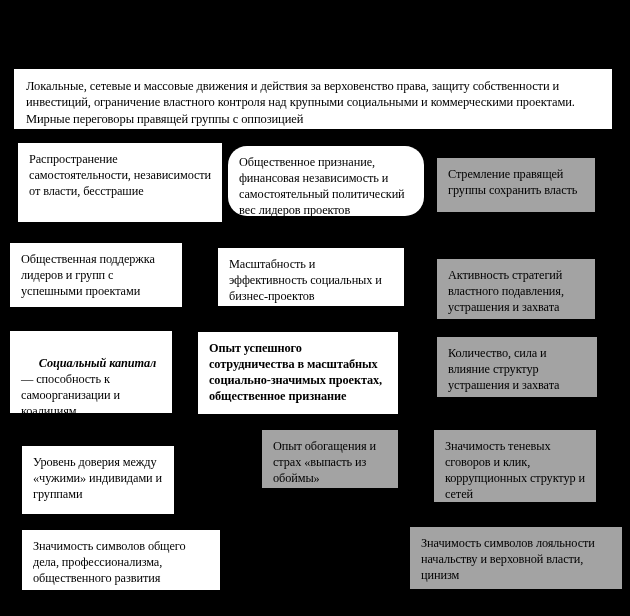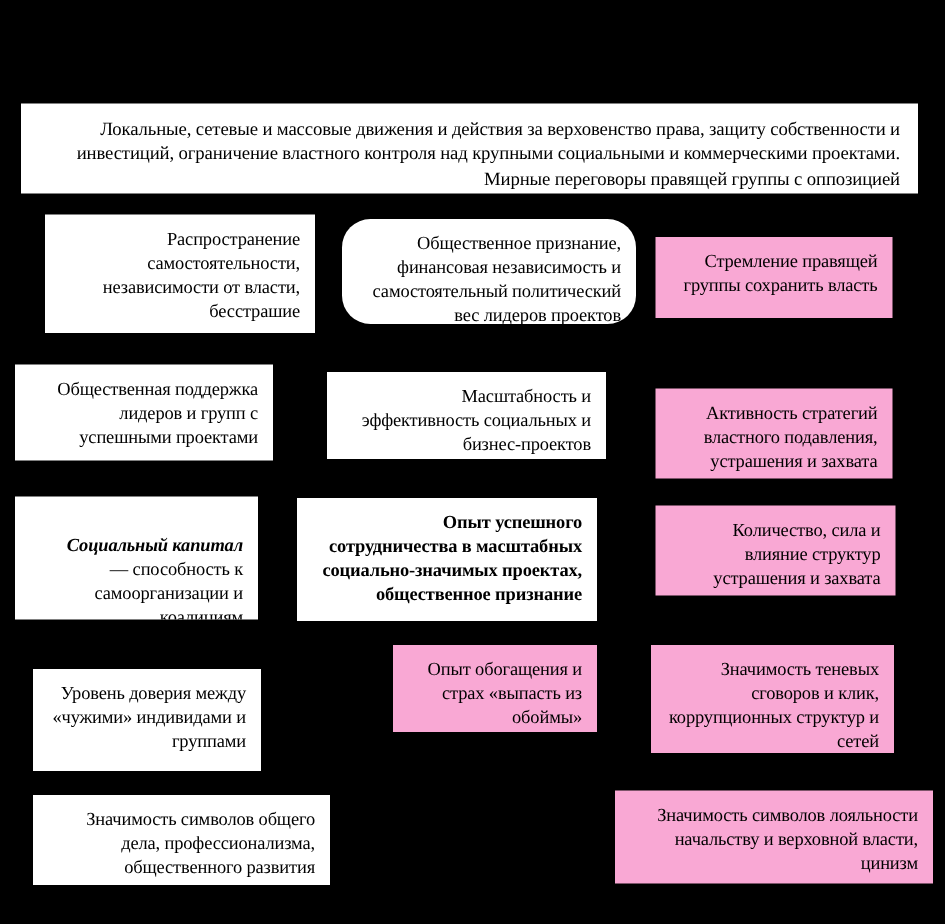--- a/index.html
+++ b/index.html
@@ -19,27 +19,26 @@
     position: absolute;
     box-sizing: border-box;
     color: #000000;
     line-height: 1.30;
     letter-spacing: -0.1px;
     overflow: hidden;
   }
   .box .txt {
     display: block;
     white-space: pre-wrap;
-    text-align: right;
   }
   .white {
     background: #ffffff;
   }
   .beige {
-    background: #f9a8d4;
+    background: #a3a3a3;
   }
   .header {
     font-size: 12.5px;
     padding: 9px 12px 8px 12px;
   }
   .node {
     font-size: 12.3px;
     padding: 9px 10px 8px 11px;
   }
   .capital-label {
@@ -91,21 +90,21 @@
     <path class="lnk" d="M440 385 L405 385" stroke-width="6" stroke-dasharray="7 8"></path>
     <path class="lnk" d="M440 470 L408 470" stroke-width="6" stroke-dasharray="7 8"></path>
     <path class="lnk" d="M200 470 L258 470" stroke-width="6" stroke-dasharray="7 8"></path>
     <path class="lnk" d="M230 555 L405 555" stroke-width="6" stroke-dasharray="7 8"></path>
   </svg>
 
   <div class="box white header" style="left:14px; top:69px; width:598px; height:60px;">
     <span class="txt">Локальные, сетевые и массовые движения и действия за верховенство права, защиту собственности и инвестиций, ограничение властного контроля над крупными социальными и коммерческими проектами. Мирные переговоры правящей группы с оппозицией</span>
   </div>
 
-  <div class="box white node" style="left:30px; top:143px; width:180px; height:79px;">
+  <div class="box white node" style="left:18px; top:143px; width:204px; height:79px;">
     <span class="txt">Распространение самостоятельности, независимости от власти, бесстрашие</span>
   </div>
 
   <div class="box white node" style="left:228px; top:146px; width:196px; height:70px;border-radius:19px;">
     <span class="txt">Общественное признание, финансовая независимость и самостоятельный политический вес лидеров проектов</span>
   </div>
 
   <div class="box beige node" style="left:437px; top:158px; width:158px; height:54px;">
     <span class="txt">Стремление правящей группы сохранить власть</span>
   </div>

